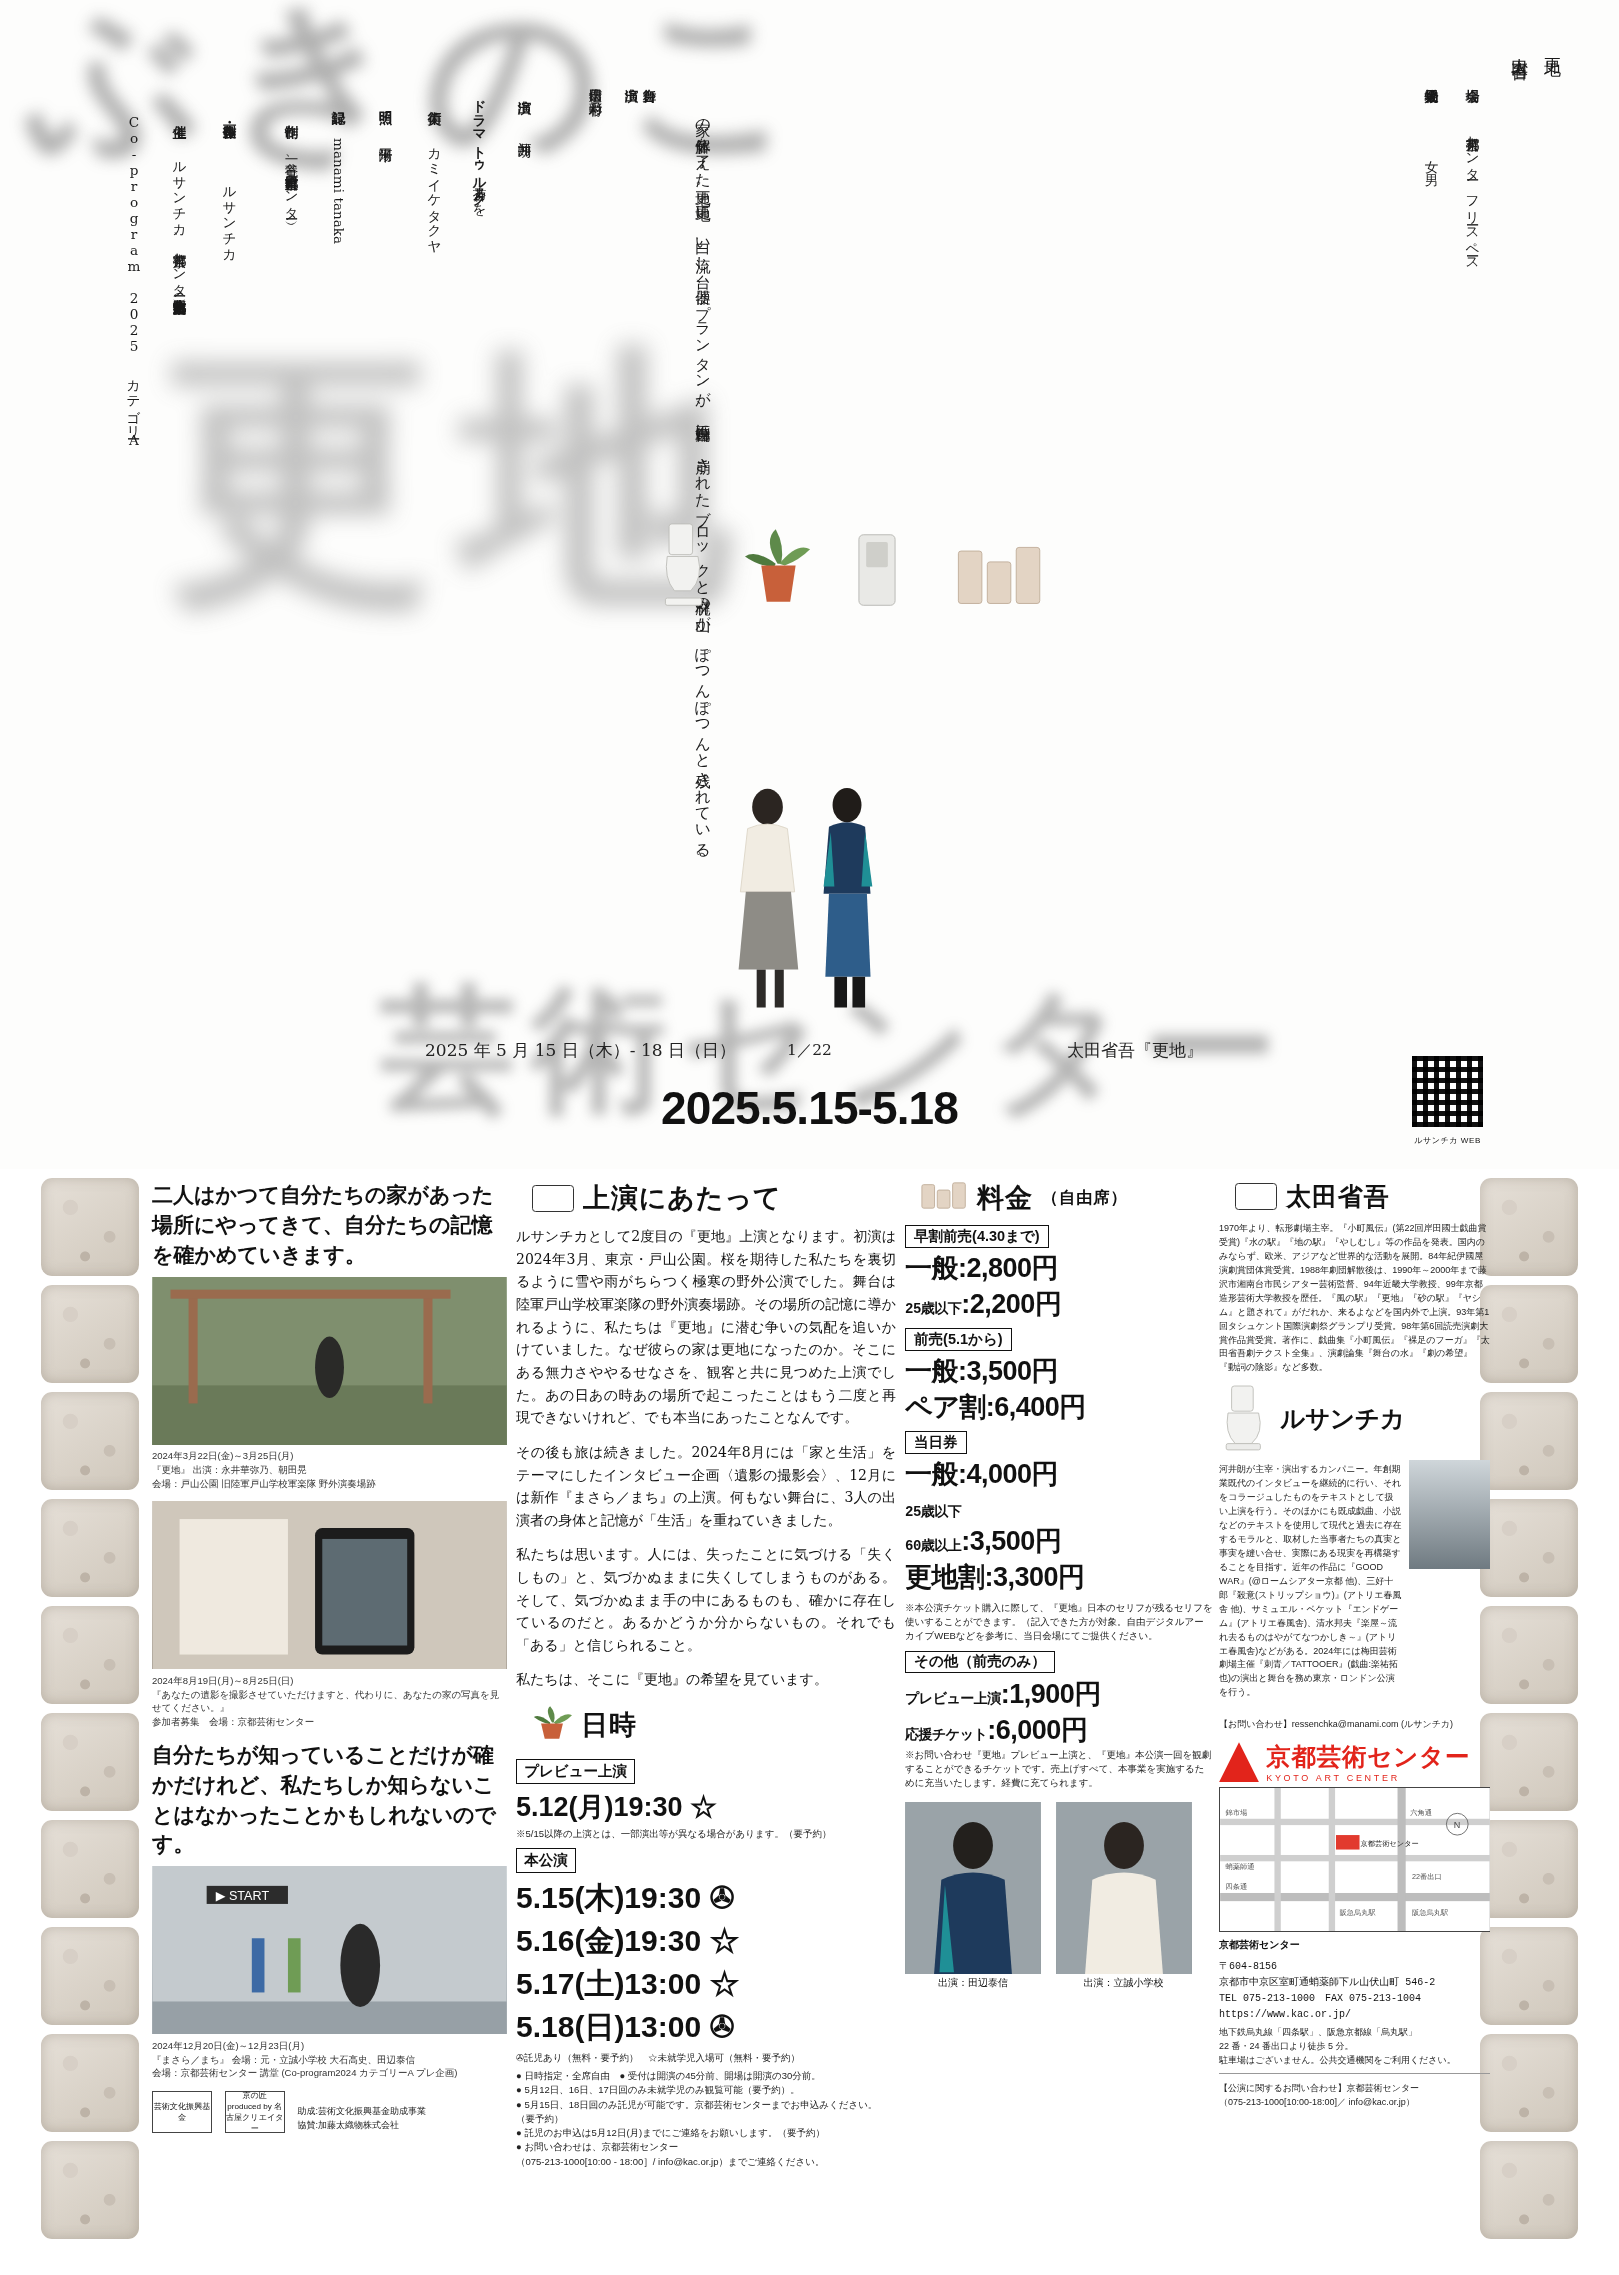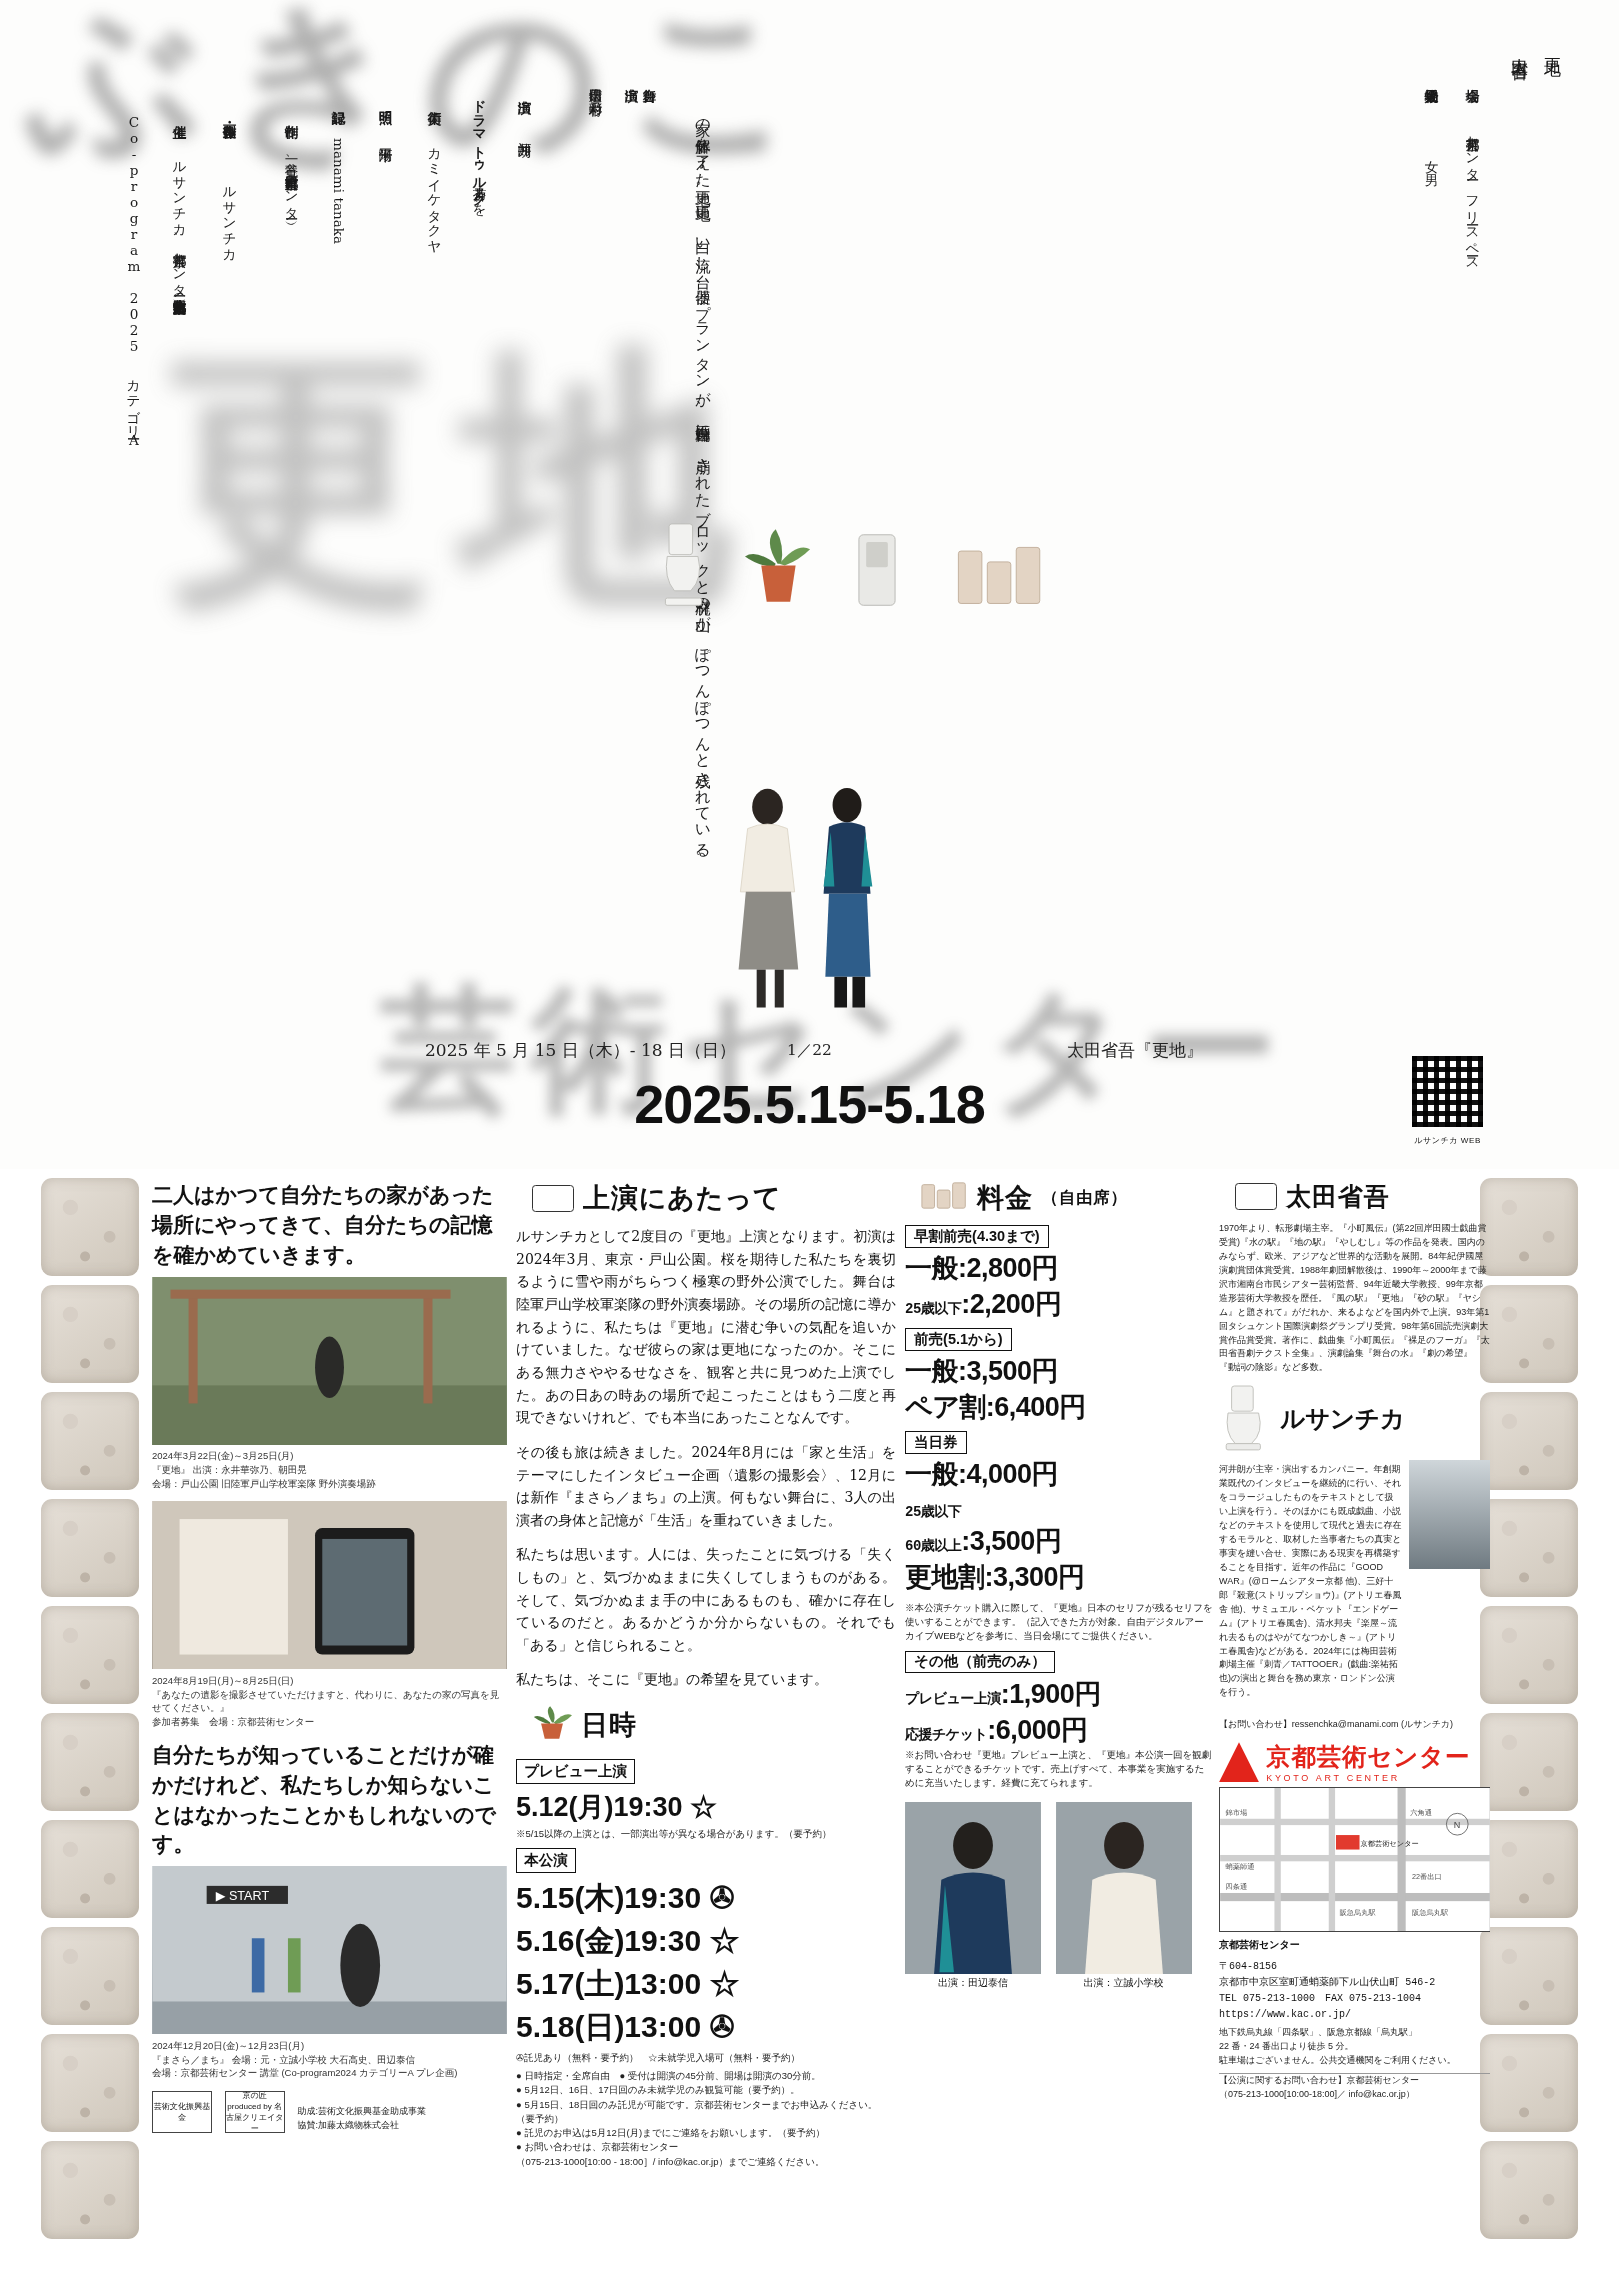--- a/index.html
+++ b/index.html
@@ -57,21 +57,21 @@
     position:absolute; left:0; bottom:107px; width:100%;
     display:flex; justify-content:space-between; align-items:center;
     padding:0 416px 0 425px;
     font-family:"DejaVu Serif", serif; font-size:17px; color:#222;
   }
   #page-num { position:absolute; left:50%; transform:translateX(-50%); font-size:15.4px; }
 
   #bigdate {
     position:absolute; left:50%; transform:translateX(-50%);
     bottom:34px;
-    font-size:54px; font-weight:700; letter-spacing:-0.9px;
+    font-size:46px; font-weight:700; letter-spacing:-0.9px;
     font-family:"Liberation Sans", sans-serif; color:#111;
   }
   #qr-wrap { position:absolute; right:136px; bottom:23.5px; text-align:center; }
   #qr { width:71px; height:71px; background:
       repeating-linear-gradient(0deg,#111 0 5.4px,#fff 5.4px 11px),
       repeating-linear-gradient(90deg,#111 0 5.4px,transparent 5.4px 11px);
       background-blend-mode:multiply; }
   #qr-cap { font-size:8.1px; margin-top:8px; letter-spacing:0.5px;}
 
   
@@ -528,18 +528,18 @@
     </div>
 
     <div class="addr" style="font-weight:700; margin-top:5.4px">京都芸術センター</div>
     <div class="addr mono" style="white-space:pre-line">〒604-8156
 京都市中京区室町通蛸薬師下ル山伏山町 546-2
 TEL  075-213-1000　FAX  075-213-1004
 https://www.kac.or.jp/</div>
     <div class="tiny" style="white-space:pre-line; margin-top:3.6px">地下鉄烏丸線「四条駅」、阪急京都線「烏丸駅」
 22 番・24 番出口より徒歩 5 分。
 駐車場はございません。公共交通機関をご利用ください。</div>
-    <div class="tiny" style="white-space:pre-line; margin-top:5.4px; border-top:0.9px solid #999; padding-top:0">【公演に関するお問い合わせ】京都芸術センター
+    <div class="tiny" style="white-space:pre-line; margin-top:5.4px; border-top:0.9px solid #999; padding-top:8px">【公演に関するお問い合わせ】京都芸術センター
 （075-213-1000[10:00-18:00]／ info@kac.or.jp）</div>
   </div>
 
 </div>
 
 
 </body></html>

